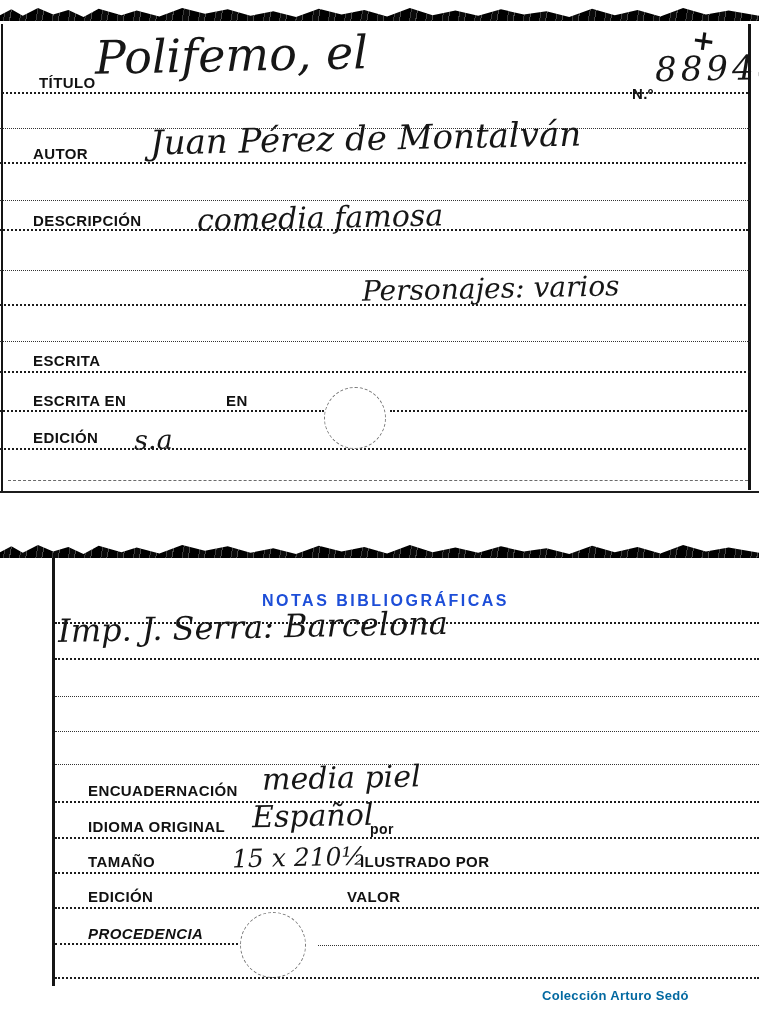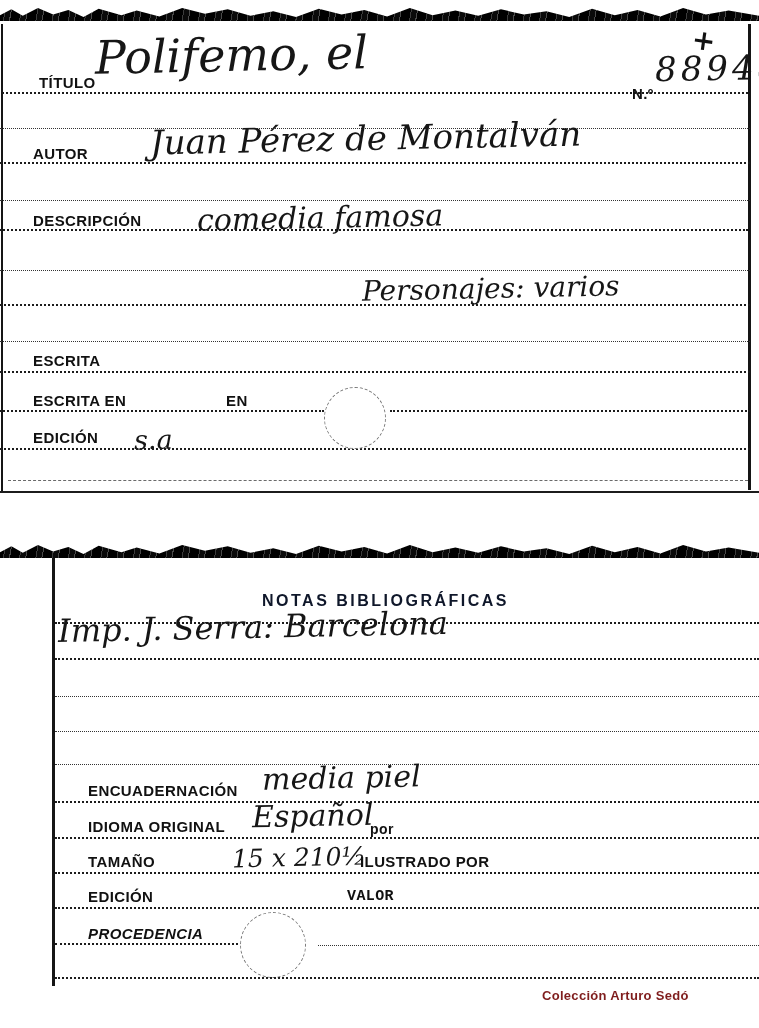--- a/index.html
+++ b/index.html
@@ -51,28 +51,28 @@
     font-weight:bold;
     font-family:"DejaVu Serif",serif;
     color:#111;
     transform:rotate(8deg);
   }
   .footer-credit{
     position:absolute;
     font-weight:bold;
     font-size:13px;
     letter-spacing:.3px;
-    color:#7f1d1d;
+    color:#0369a1;
   }
   .header-center{
     position:absolute;
     font-weight:bold;
     font-size:16px;
     letter-spacing:2.5px;
-    color:#0f172a;
+    color:#1d4ed8;
     white-space:nowrap;
   }
 </style>
 </head>
 <body>
 
 <div class="page">
 
   <div>
     <div class="torn" style="top:8px;"></div>
@@ -143,21 +143,21 @@
     <div class="hand" style="left:252px;top:798px;font-size:30px;">Español</div>
     <div class="label" style="left:370px;top:821px;font-size:14px;">por</div>
     <div class="rule" style="left:55px;top:837px;width:704px;"></div>
 
     <div class="label" style="left:88px;top:853px;">TAMAÑO</div>
     <div class="hand" style="left:232px;top:843px;font-size:25px;">15 x 210½</div>
     <div class="label" style="left:347px;top:853px;margin-left:13px;">ILUSTRADO POR</div>
     <div class="rule" style="left:55px;top:872px;width:704px;"></div>
 
     <div class="label" style="left:88px;top:888px;">EDICIÓN</div>
-    <div class="label" style="left:347px;top:888px;font-family:Liberation Mono, monospace;">VALOR</div>
+    <div class="label" style="left:347px;top:888px;">VALOR</div>
     <div class="rule" style="left:55px;top:907px;width:704px;"></div>
 
     <div class="label" style="left:88px;top:925px;font-style:italic;">PROCEDENCIA</div>
     <div class="rule" style="left:55px;top:943px;width:195px;"></div>
     <div class="rule thin" style="left:318px;top:945px;width:441px;"></div>
 
     <div class="hole" style="left:240px;top:912px;width:64px;height:64px;"></div>
 
     <div class="rule" style="left:55px;top:977px;width:704px;"></div>
     <div class="footer-credit" style="left:542px;top:988px;">Colección Arturo Sedó</div>

